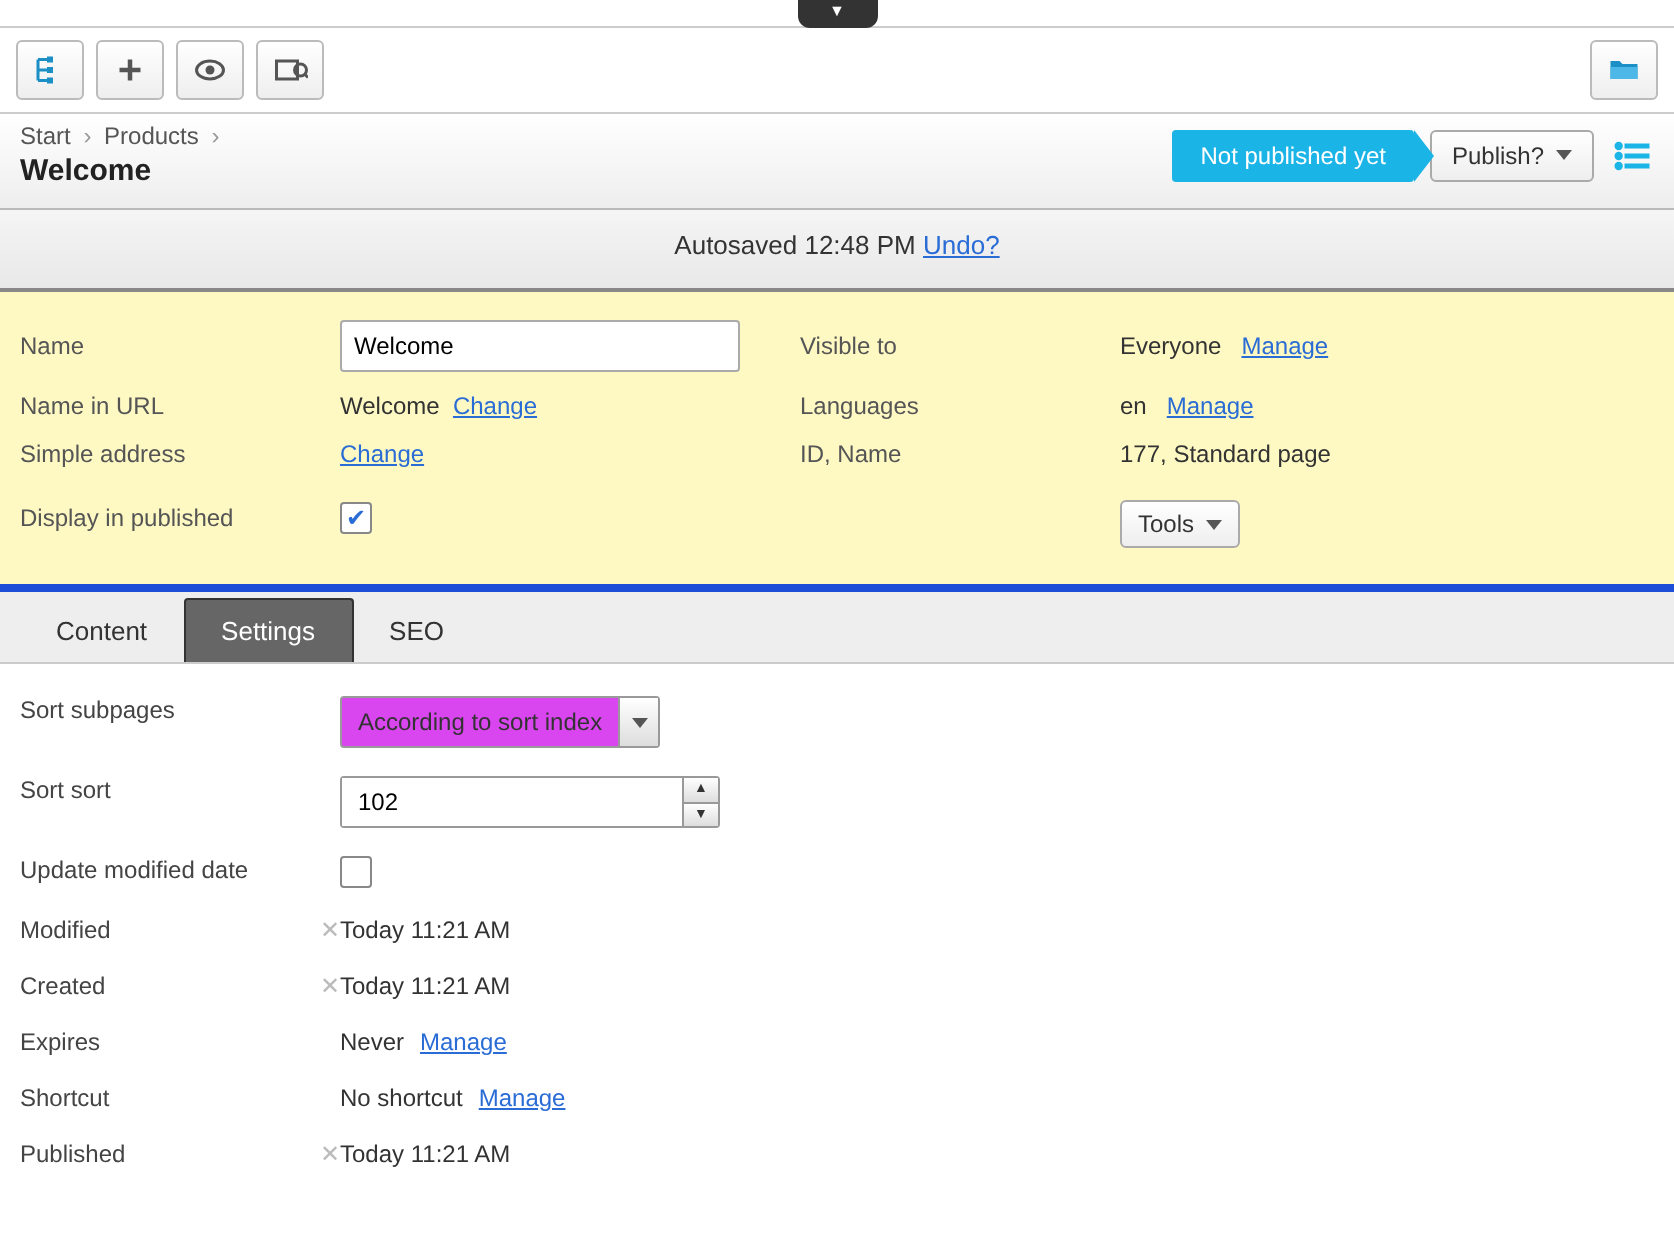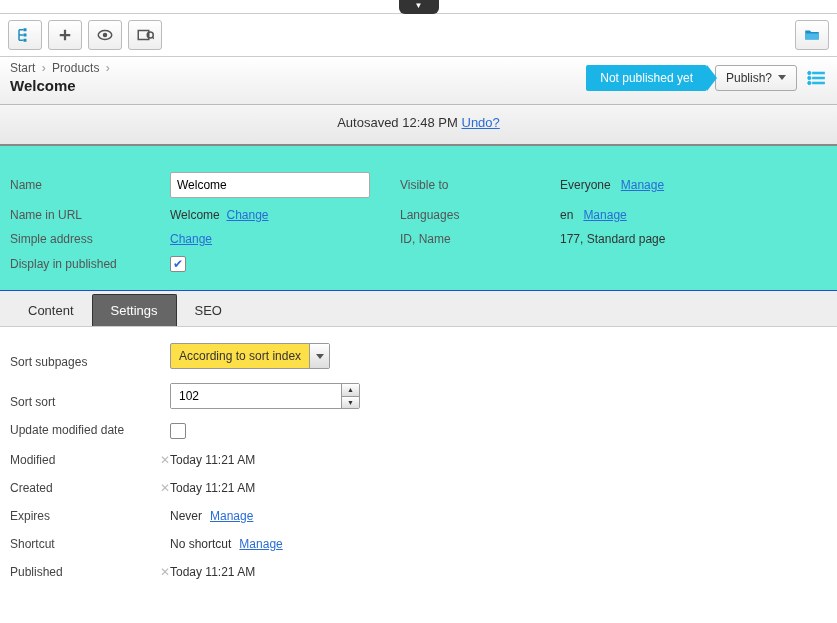--- a/index.html
+++ b/index.html
@@ -16,37 +16,37 @@
 .breadcrumb .chev { color: #999; margin: 0 3px; }
 .page-title { font-size: 15px; font-weight: bold; color: #222; margin-top: 2px; }
 .right-controls { margin-left: auto; display: flex; align-items: center; gap: 8px; }
 .status-pill { background: #1bb4e6; color: #fff; padding: 6px 14px; border-radius: 2px; font-size: 12px; position: relative; }
 .status-pill::after { content:""; position:absolute; right:-10px; top:0; border-top:13px solid transparent; border-bottom:13px solid transparent; border-left:10px solid #1bb4e6; }
 .publish-btn { border: 1px solid #aaa; border-radius: 3px; background: linear-gradient(#fff,#eee); padding: 5px 10px; display: flex; align-items: center; gap: 6px; cursor: pointer; font-size: 12px; }
 .list-icon { width: 22px; height: 22px; display: inline-flex; align-items: center; justify-content: center; cursor: pointer; }
 .list-icon svg { stroke: #1bb4e6; fill: #1bb4e6; }
 .autosave-bar { text-align: center; padding: 10px 0 14px 0; font-size: 13px; color: #333; border-bottom: 2px solid #888; background: linear-gradient(#f5f5f5,#e8e8e8); }
 .autosave-bar a { color: #2a6cd6; text-decoration: underline; }
-.meta-panel { background: #5eead4; padding: 26px 10px 18px 10px; border-bottom: 1px solid #1d4ed8; }
+.meta-panel { background: #fef9c3; padding: 14px 10px 18px 10px; border-bottom: 4px solid #1d4ed8; }
 .meta-grid { display: grid; grid-template-columns: 160px 230px 160px 250px; row-gap: 10px; align-items: center; font-size: 12px; }
 .meta-label { color: #555; }
 .text-input { width: 200px; padding: 5px 6px; border: 1px solid #aaa; border-radius: 2px; font-size: 12px; }
 .link { color: #2a6cd6; text-decoration: underline; cursor: pointer; }
 .checkbox { width: 16px; height: 16px; border: 1px solid #888; background: #fff; display: inline-flex; align-items: center; justify-content: center; border-radius: 2px; }
 .checkbox.checked::after { content: "✔"; color: #2a6cd6; font-size: 12px; }
 .tools-btn { border:1px solid #aaa; border-radius:3px; background:linear-gradient(#fff,#eee); padding:4px 8px; display:inline-flex; align-items:center; gap:6px; cursor:pointer; margin-top:6px; font-size:12px;}
 .tabs { background: #eee; border-bottom: 1px solid #ccc; padding: 0 10px; display: flex; height: 36px; align-items: flex-end; }
 .tab-item { padding: 8px 18px; font-size: 13px; color: #333; cursor: pointer; }
 .tab-item.active { background: #666; color: #fff; border: 1px solid #333; border-bottom: none; border-radius: 2px 2px 0 0; }
 .settings-body { padding: 16px 10px; }
-.srow { display: flex; align-items: flex-end; margin-bottom: 14px; font-size: 12px; }
+.srow { display: flex; align-items: flex-start; margin-bottom: 14px; font-size: 12px; }
 .srow .slabel { width: 160px; color: #444; display: flex; align-items: center; gap: 6px; }
 .srow .sval { display: flex; align-items: center; gap: 8px; }
 .pin-icon { color: #bbb; font-size: 12px; }
-.select-wrap { border: 1px solid #999; border-radius: 2px; display: inline-flex; align-items: stretch; background: #fde047; }
+.select-wrap { border: 1px solid #999; border-radius: 2px; display: inline-flex; align-items: stretch; background: #d946ef; }
 .select-wrap .sel-text { padding: 5px 8px; }
 .select-wrap .sel-arrow { width: 20px; background: linear-gradient(#fff,#ddd); border-left: 1px solid #999; display:flex; align-items:center; justify-content:center; }
 .spinner { border:1px solid #999; border-radius:2px; display:inline-flex; align-items:stretch; background:#fff; }
 .spinner input { border:none; width:170px; padding:5px 8px; font-size:12px; outline:none; }
 .spinner .spin-btns { width:18px; display:flex; flex-direction:column; border-left:1px solid #999; }
 .spinner .spin-btns div { flex:1; display:flex; align-items:center; justify-content:center; font-size:7px; background:linear-gradient(#fff,#ddd); cursor:pointer; }
 .spinner .spin-btns div:first-child { border-bottom:1px solid #999; }
 .chev-down { width:0; height:0; border-left:4px solid transparent; border-right:4px solid transparent; border-top:5px solid #555; display:inline-block; }
 </style>
 </head>
@@ -148,20 +148,26 @@
     </div>
 
     <div class="meta-label">Simple address</div>
     <div><span class="link">Change</span></div>
     <div class="meta-label">ID, Name</div>
     <div>177, Standard page</div>
 
     <div class="meta-label">Display in published</div>
     <div><span class="checkbox checked"></span></div>
     <div></div>
+    <div>
+      <div class="tools-btn">
+        <span>Tools</span>
+        <span class="chev-down"></span>
+      </div>
+    </div>
   </div>
 </div>
 
 <div class="tabs">
   <div class="tab-item">Content</div>
   <div class="tab-item active">Settings</div>
   <div class="tab-item">SEO</div>
 </div>
 
 <div class="settings-body">

